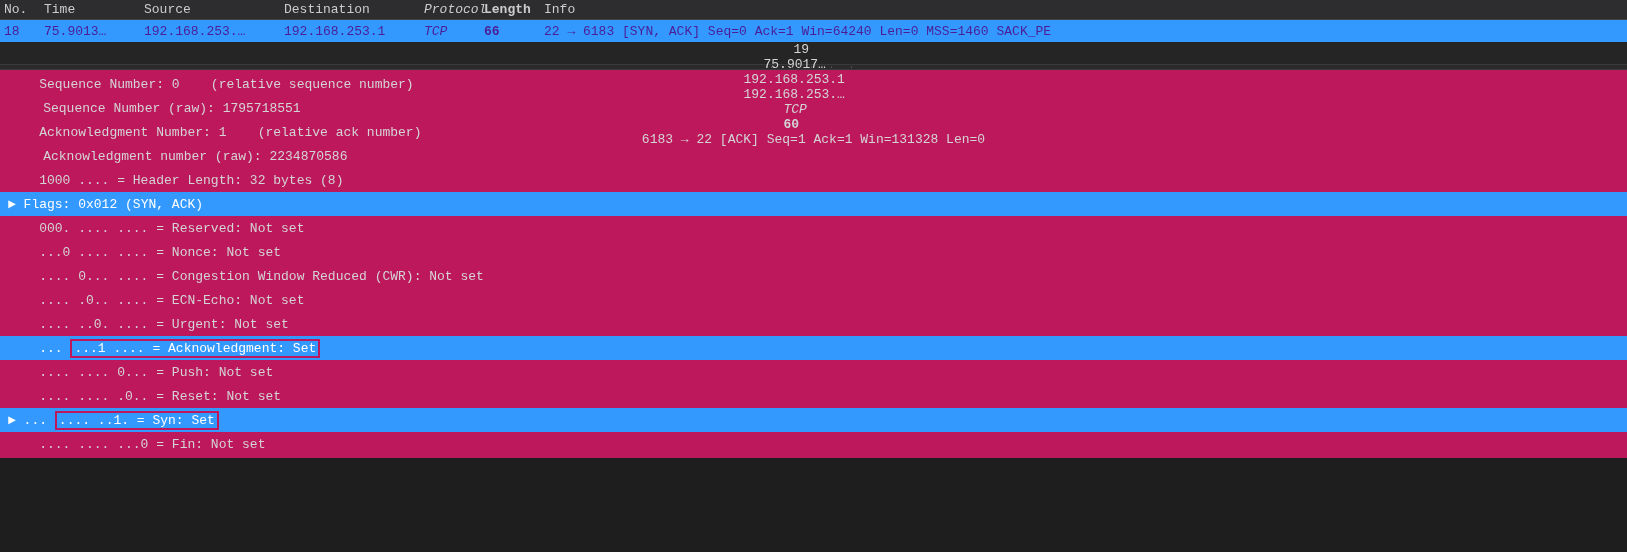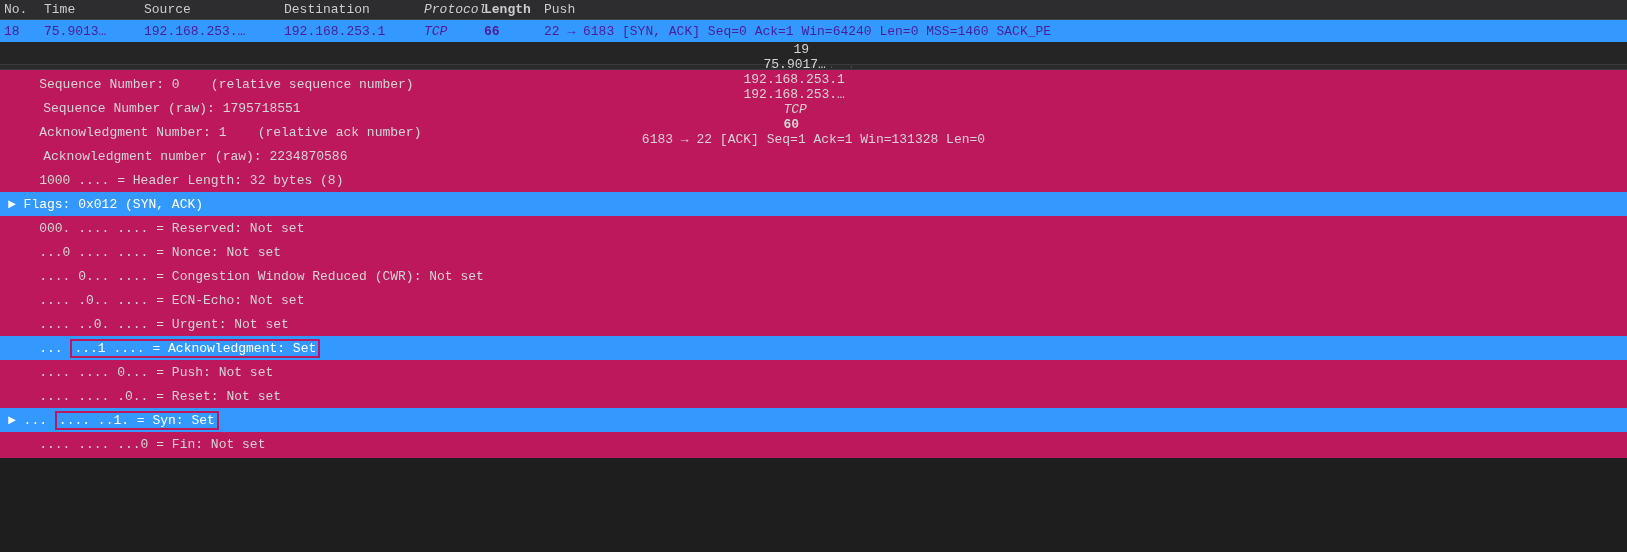--- a/index.html
+++ b/index.html
@@ -98,21 +98,21 @@
 
 <div>
 
   <div class="header-row">
     <span class="col-no">No.</span>
     <span class="col-time">Time</span>
     <span class="col-src">Source</span>
     <span class="col-dst">Destination</span>
     <span class="col-proto">Protocol</span>
     <span class="col-len">Length</span>
-    <span class="col-info">Push</span>
+    <span class="col-info">Info</span>
   </div>
 
   <div class="packet-row selected">
     <span class="col-no">18</span>
     <span class="col-time">75.9013…</span>
     <span class="col-src">192.168.253.…</span>
     <span class="col-dst">192.168.253.1</span>
     <span class="col-proto">TCP</span>
     <span class="col-len">66</span>
     <span class="col-info">22 → 6183  [SYN, ACK]  Seq=0  Ack=1  Win=64240  Len=0  MSS=1460  SACK_PE</span>

